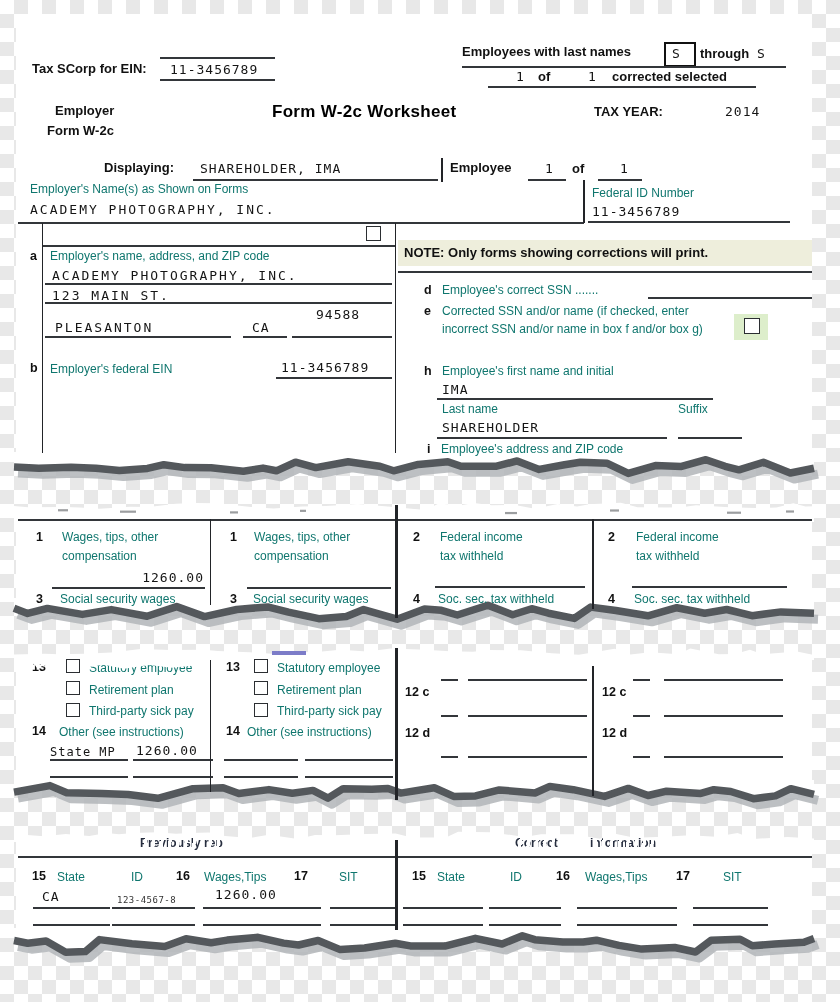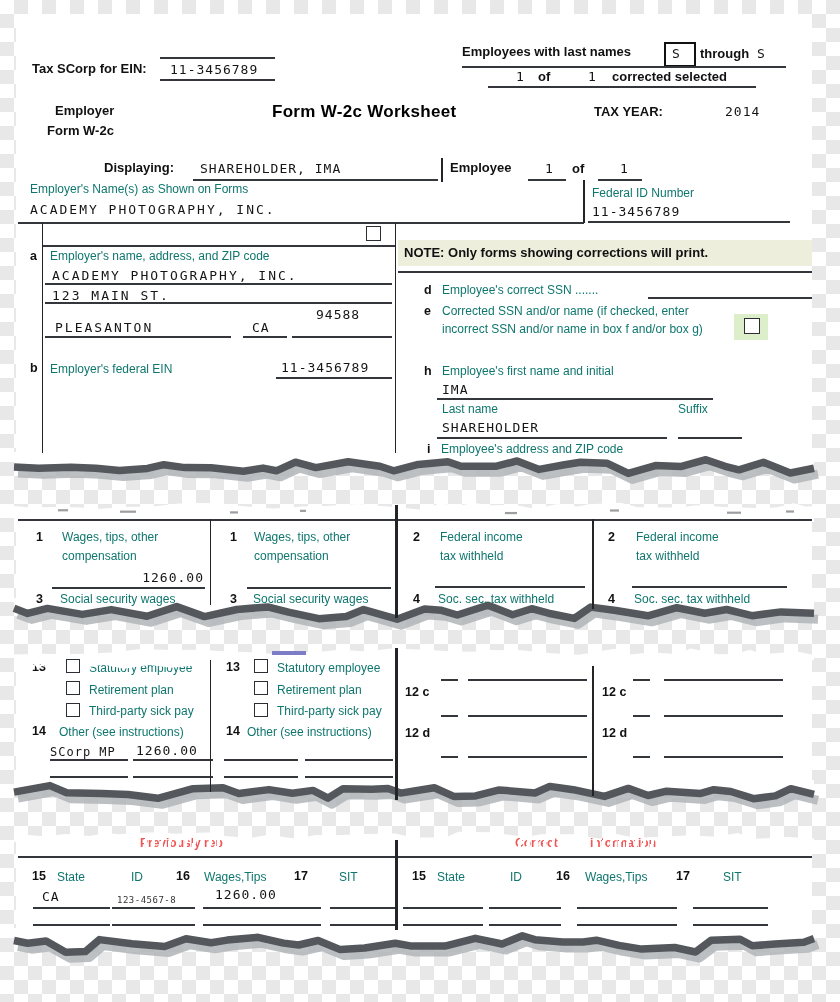--- a/index.html
+++ b/index.html
@@ -22,21 +22,21 @@
   .title{font:700 17px "Liberation Sans",sans-serif;color:#000;letter-spacing:.3px;}
   .num{font:700 12.5px "Liberation Sans",sans-serif;color:#111;white-space:nowrap;}
   .mono{font:13px "DejaVu Sans Mono",monospace;color:#151515;white-space:nowrap;letter-spacing:1px;}
   .monow{letter-spacing:2px;text-align:right;}
   .monosm{font:9px "DejaVu Sans Mono",monospace;letter-spacing:.5px;color:#333;}
   .ln{position:absolute;background:#33363a;height:1.6px;z-index:3;}
   .vln{position:absolute;background:#222428;z-index:3;}
   .cb{position:absolute;border:1.6px solid #2b2e32;background:#fff;z-index:3;}
   .rect{position:absolute;z-index:3;}
   .torn-text{
-    font:700 12px "Liberation Sans",sans-serif;color:#ef4444;white-space:nowrap;z-index:4;
+    font:700 12px "Liberation Sans",sans-serif;color:#0f172a;white-space:nowrap;z-index:4;
     -webkit-mask-image:repeating-linear-gradient(100deg,#000 0 5px,transparent 5px 8px);
     mask-image:repeating-linear-gradient(100deg,#000 0 5px,transparent 5px 8px);
     opacity:.9;
   }
   .clip-torn{clip-path:polygon(0 42%,14% 26%,34% 56%,58% 28%,80% 48%,100% 34%,100% 100%,0 100%);}
   .tar{text-align:right;}
 </style>
 </head>
 <body>
 
@@ -139,21 +139,21 @@
   <span class="ab lbl" style="left:634px;top:592px;">Soc. sec. tax withheld</span>
 
   <div class="rect" style="left:272px;top:651px;width:34px;height:4px;background:#7c7cc8;"></div>
 
   <span class="ab num clip-torn" style="left:32px;top:660px;">13</span>
   <span class="ab lbl clip-torn" style="left:89px;top:661px;">Statutory employee</span>
   <span class="ab lbl" style="left:89px;top:683px;">Retirement plan</span>
   <span class="ab lbl" style="left:89px;top:704px;">Third-party sick pay</span>
   <span class="ab num" style="left:32px;top:724px;">14</span>
   <span class="ab lbl" style="left:59px;top:725px;">Other (see instructions)</span>
-  <span class="ab mono" style="left:50px;top:745px;font-size:12px;">SCorp MP</span>
+  <span class="ab mono" style="left:50px;top:745px;font-size:12px;">State MP</span>
   <span class="ab mono" style="left:136px;top:743px;">1260.00</span>
 
   <span class="ab num" style="left:226px;top:660px;">13</span>
   <span class="ab lbl" style="left:277px;top:661px;">Statutory employee</span>
   <span class="ab lbl" style="left:277px;top:683px;">Retirement plan</span>
   <span class="ab lbl" style="left:277px;top:704px;">Third-party sick pay</span>
   <span class="ab num" style="left:226px;top:724px;">14</span>
   <span class="ab lbl" style="left:247px;top:725px;">Other (see instructions)</span>
 
   <span class="ab num" style="left:405px;top:685px;">12 c</span>

